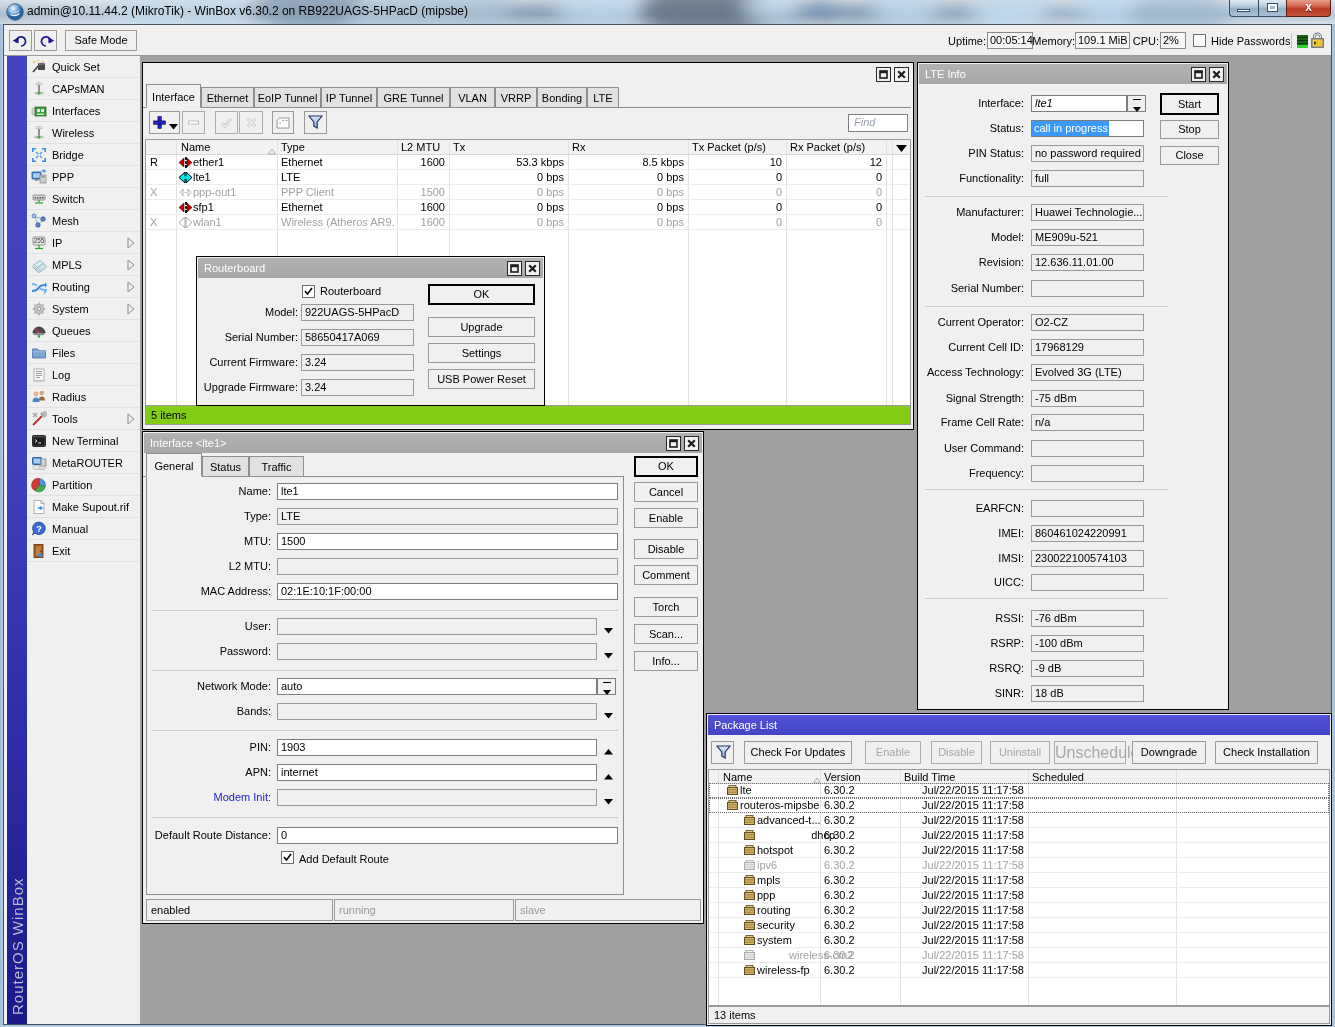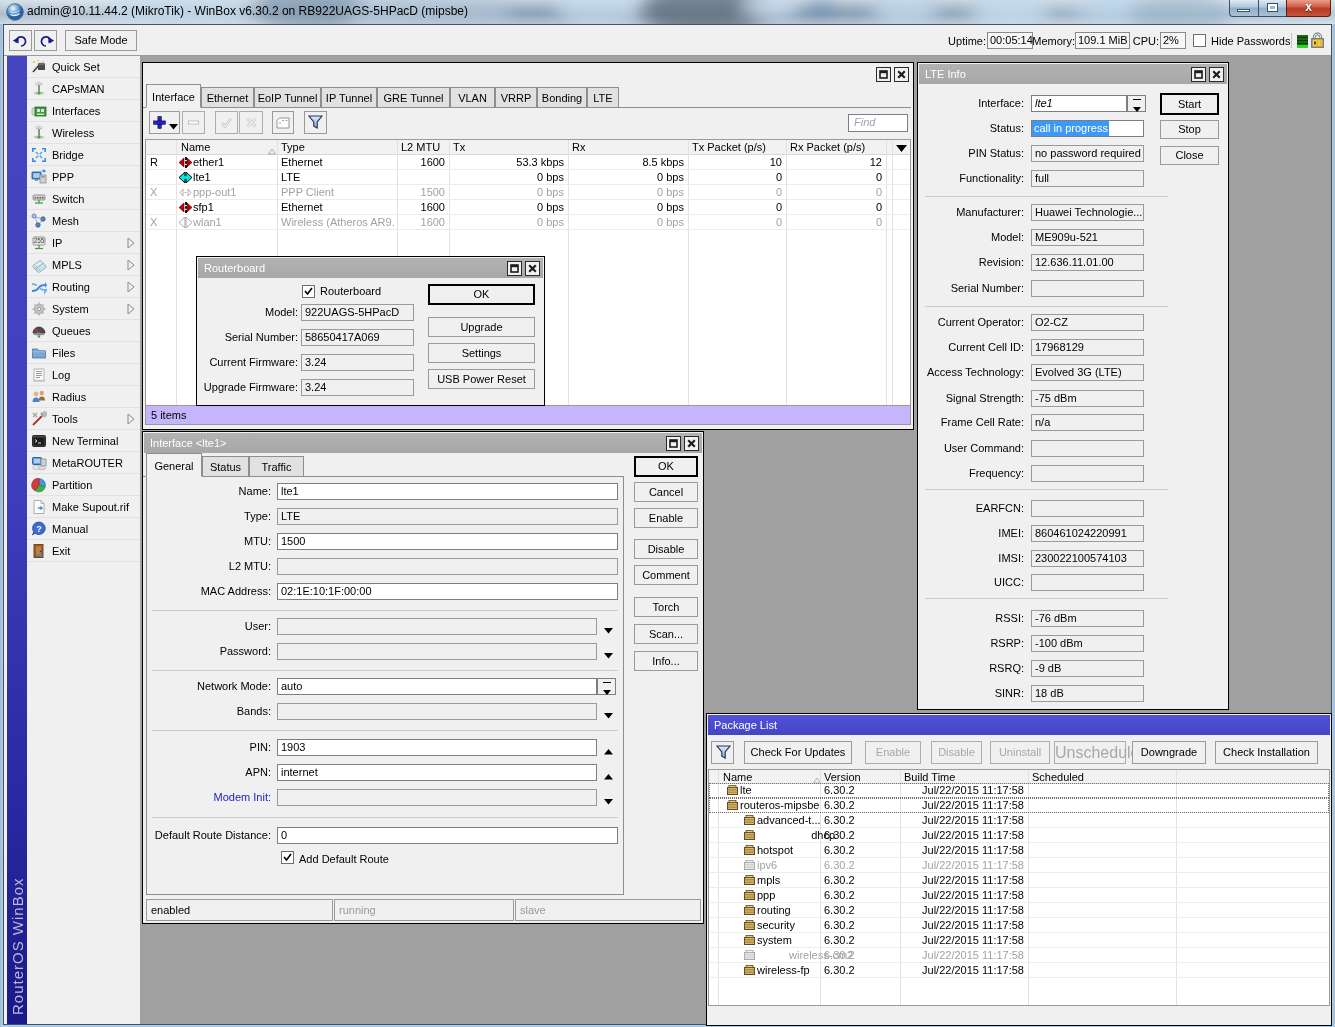--- a/index.html
+++ b/index.html
@@ -459,21 +459,21 @@
         <polygon points="7,0 13,5.5 7,11" fill="none" stroke="#a8a8a8" stroke-width="1"></polygon>
       </svg></div>
 <div class="cell gr" style="left:50px;top:152px;width:82px;">wlan1</div>
 <div class="cell gr" style="left:138px;top:152px;width:114px;">Wireless (Atheros AR9...</div>
 <div class="cell gr" style="left:254px;top:152px;width:48px;text-align:right">1600</div>
 <div class="cell gr" style="left:306px;top:152px;width:115px;text-align:right">0 bps</div>
 <div class="cell gr" style="left:425px;top:152px;width:116px;text-align:right">0 bps</div>
 <div class="cell gr" style="left:545px;top:152px;width:94px;text-align:right">0</div>
 <div class="cell gr" style="left:643px;top:152px;width:96px;text-align:right">0</div>
 <div class="hline" style="left:3px;top:166px;width:764px"></div>
-<div class="abs" style="left:2px;top:342px;width:766px;height:20px;background:#c4b5fd;border:1px solid #9a9a9a;line-height:18px;padding-left:5px">5 items</div>
+<div class="abs" style="left:2px;top:342px;width:766px;height:20px;background:#84cc16;border:1px solid #9a9a9a;line-height:18px;padding-left:5px">5 items</div>
 </div>
 <div class="win" style="left:196px;top:256px;width:349px;height:150px">
 <div class="wtitle">Routerboard</div>
 <div class="wbtn" style="right:22px">
       <svg class="abs" style="left:2px;top:2px" width="9" height="9" viewBox="0 0 9 9">
         <rect x="1" y="1" width="7" height="7" fill="none" stroke="#1c1c1c" stroke-width="1.6"></rect>
         <rect x="1" y="1" width="7" height="2.2" fill="#1c1c1c"></rect>
       </svg>
     </div>
 <div class="wbtn" style="right:4px">
@@ -807,12 +807,13 @@
         <rect x="0.5" y="2.5" width="10" height="7" fill="#d8b56a" stroke="#5d4a1e" stroke-width="1"></rect>
         <path d="M0.5 4.8 H10.5 M0.5 7.2 H10.5" stroke="#8a6d30" stroke-width="0.8"></path>
         <rect x="2" y="0.5" width="7" height="2" fill="#e8cd90" stroke="#5d4a1e" stroke-width="0.8"></rect>
       </svg></div>
 <div class="cell" style="left:50px;top:249px;width:90px;">wireless-fp</div>
 <div class="cell" style="left:117px;top:249px;width:60px;">6.30.2</div>
 <div class="cell" style="left:197px;top:249px;width:120px;text-align:right">Jul/22/2015 11:17:58</div>
 <div class="hline" style="left:2px;top:263px;width:620px"></div>
 <div class="abs" style="left:2px;top:69px;width:620px;height:15px;outline:1px dotted #707070;outline-offset:-1px"></div>
 <div class="abs" style="left:2px;top:84px;width:620px;height:15px;outline:1px dotted #707070;outline-offset:-1px"></div>
+<div class="abs" style="left:1px;top:292px;width:622px;height:18px;background:#f0f0f0;border:1px solid #9a9a9a;line-height:16px;padding-left:5px">13 items</div>
 </div>
 </body></html>

